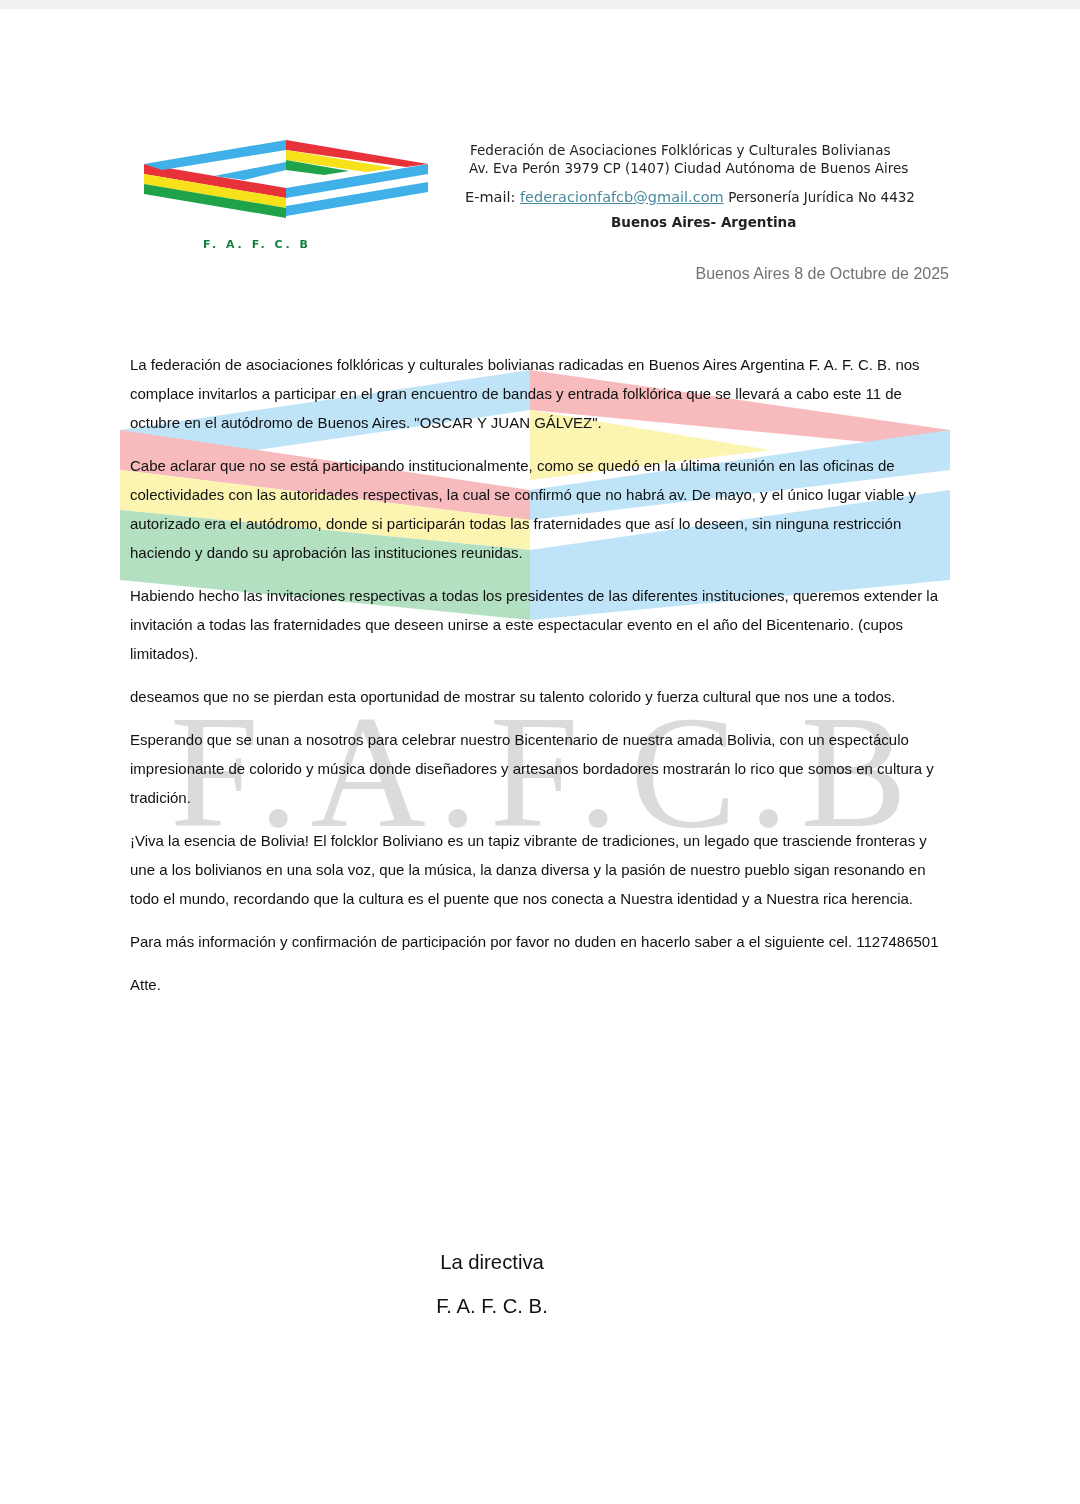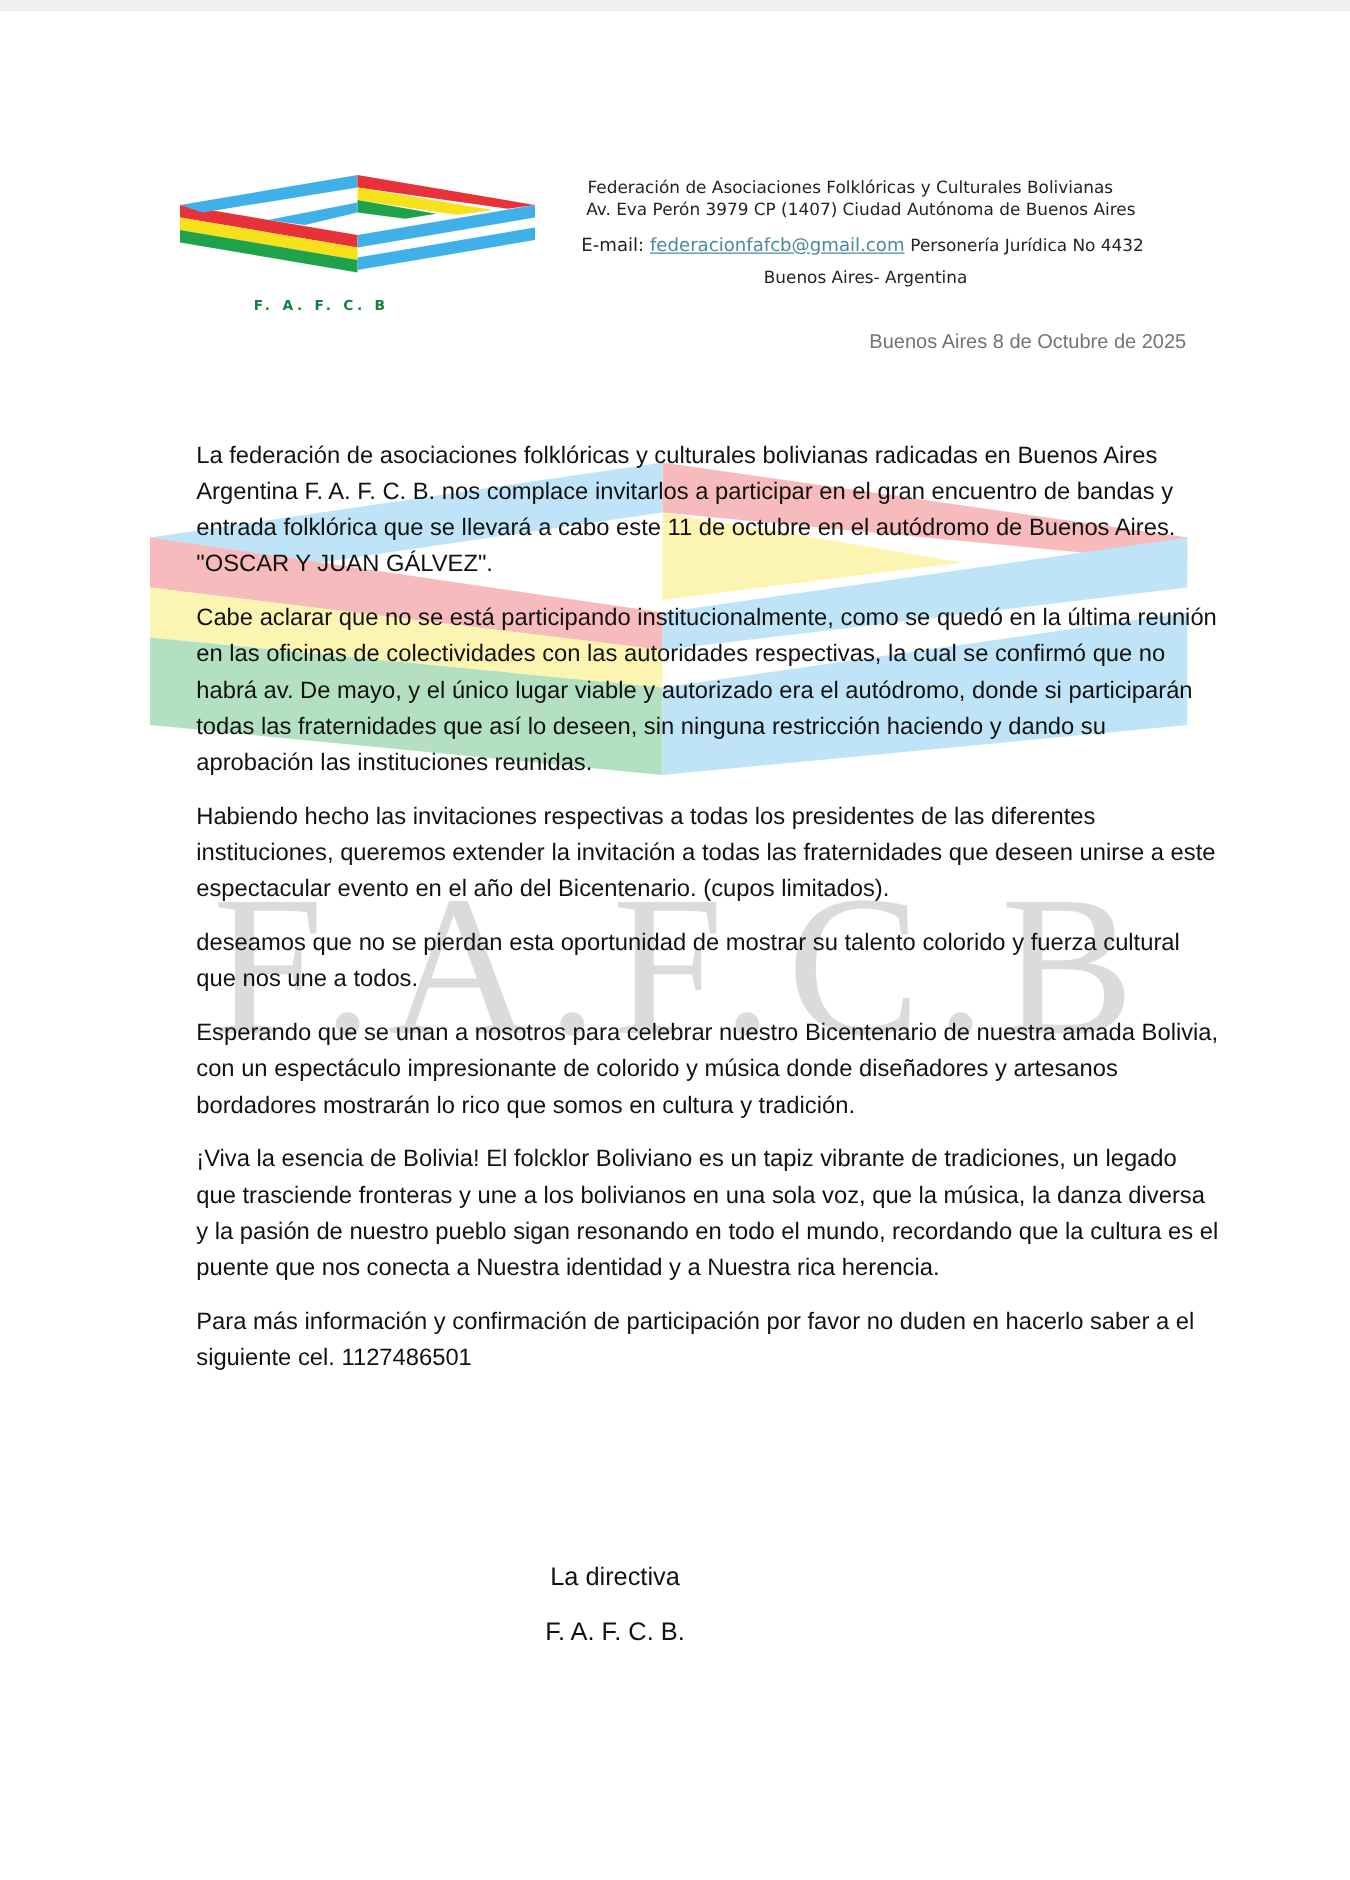--- a/index.html
+++ b/index.html
@@ -4,26 +4,26 @@
 <style>
   html, body { margin:0; padding:0; }
   body { width:1080px; height:1504px; background:#ffffff; position:relative; overflow:hidden;
          font-family:"Liberation Sans", sans-serif; color:#1a1a1a; }
   .topbar { position:absolute; left:0; top:0; width:1080px; height:9px; background:#f0f0f0; }
   .logo { position:absolute; left:144px; top:140px; width:284px; height:80px; }
   .logo-caption { position:absolute; left:203px; top:238px; font-family:"DejaVu Sans", sans-serif; font-weight:bold;
                   font-size:11px; letter-spacing:3px; color:#15803d; }
   .hdr { position:absolute; font-family:"DejaVu Sans", sans-serif; font-size:13.5px; color:#222; white-space:nowrap; }
   .hdr a { color:#4a8aa0; text-decoration:underline; }
-  .hdr-b { font-weight:normal; }
+  .hdr-b { font-weight:bold; }
   .date { position:absolute; right:131px; top:265px; font-size:16px; color:#737373; }
   .watermark-flag { position:absolute; left:120px; top:370px; width:830px; height:270px; opacity:0.33; }
   .watermark-text { position:absolute; left:170px; top:680px; font-family:"Liberation Serif", serif; font-size:160px;
                     color:#d0d0d0; letter-spacing:12px; opacity:0.75; white-space:nowrap; }
-  .body-text { position:absolute; left:130px; width:820px; font-size:19px; line-height:29px; color:#111;margin-left:27px; }
+  .body-text { position:absolute; left:130px; width:820px; font-size:15px; line-height:29px; color:#111; }
   .body-text p { margin:0 0 14px 0; }
   .sig { position:absolute; width:984px; left:0; text-align:center; font-size:20.3px; color:#111; }
 </style>
 </head>
 <body>
 
 <div class="topbar"></div>
 
 <svg class="logo" viewBox="0 0 284 80">
 
@@ -68,16 +68,17 @@
 <div class="watermark-text">F.A.F.C.B</div>
 
 <div class="body-text" style="top:350px;">
   <p>La federación de asociaciones folklóricas y culturales bolivianas radicadas en Buenos Aires Argentina F. A. F. C. B. nos complace invitarlos a participar en el gran encuentro de bandas y entrada folklórica que se llevará a cabo este 11 de octubre en el autódromo de Buenos Aires. "OSCAR Y JUAN GÁLVEZ".</p>
   <p>Cabe aclarar que no se está participando institucionalmente, como se quedó en la última reunión en las oficinas de colectividades con las autoridades respectivas, la cual se confirmó que no habrá av. De mayo, y el único lugar viable y autorizado era el autódromo, donde si participarán todas las fraternidades que así lo deseen, sin ninguna restricción haciendo y dando su aprobación las instituciones reunidas.</p>
   <p>Habiendo hecho las invitaciones respectivas a todas los presidentes de las diferentes instituciones, queremos extender la invitación a todas las fraternidades que deseen unirse a este espectacular evento en el año del Bicentenario. (cupos limitados).</p>
   <p>deseamos que no se pierdan esta oportunidad de mostrar su talento colorido y fuerza cultural que nos une a todos.</p>
   <p>Esperando que se unan a nosotros para celebrar nuestro Bicentenario de nuestra amada Bolivia, con un espectáculo impresionante de colorido y música donde diseñadores y artesanos bordadores mostrarán lo rico que somos en cultura y tradición.</p>
   <p>¡Viva la esencia de Bolivia! El folcklor Boliviano es un tapiz vibrante de tradiciones, un legado que trasciende fronteras y une a los bolivianos en una sola voz, que la música, la danza diversa y la pasión de nuestro pueblo sigan resonando en todo el mundo, recordando que la cultura es el puente que nos conecta a Nuestra identidad y a Nuestra rica herencia.</p>
   <p>Para más información y confirmación de participación por favor no duden en hacerlo saber  a el siguiente cel. 1127486501</p>
+  <p>Atte.</p>
 </div>
 
 <div class="sig" style="top:1251px;">La directiva</div>
 <div class="sig" style="top:1295px;text-align:center;">F. A. F. C. B.</div>
 
 </body></html>

